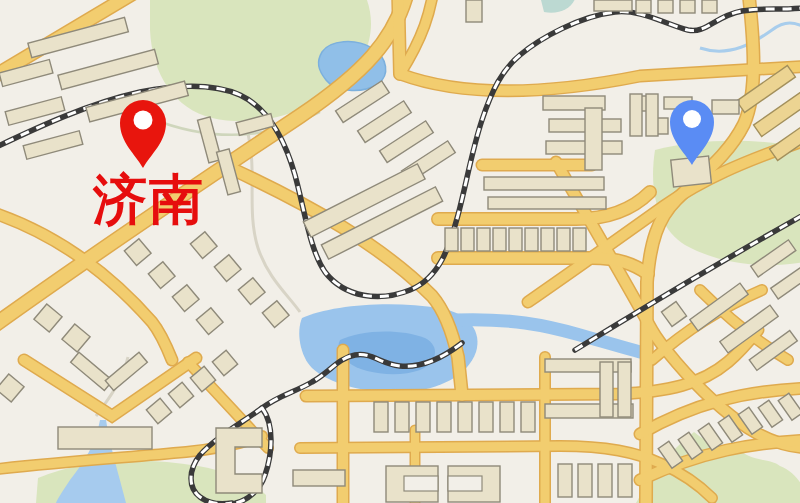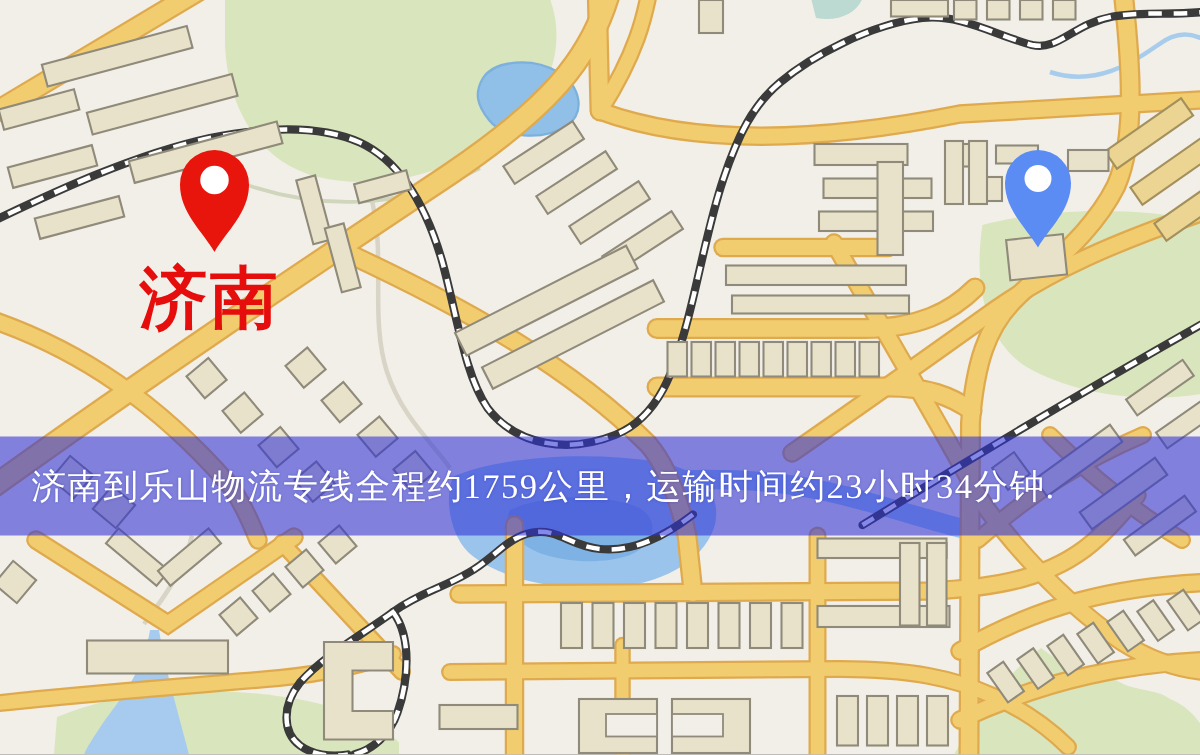--- a/index.html
+++ b/index.html
@@ -10,22 +10,22 @@
   }
   .map-svg{position:absolute;left:0;top:0;}
   .road-casing path, .road-casing use{stroke:#dfaa4e;fill:none;stroke-linecap:round;}
   .road-fill path, .road-fill use{stroke:#f2cd6f;fill:none;stroke-linecap:round;}
   .rail-base use{stroke:#3a3a3a;fill:none;stroke-width:5.5;stroke-linecap:round;}
   .rail-dash use{stroke:#ffffff;fill:none;stroke-width:3;stroke-dasharray:9 8;stroke-linecap:butt;}
   .bld{fill:#e9e2ca;stroke:#8f8a7a;stroke-width:1.4;}
   .bld-gold{fill:#ecd492;stroke:#a3905c;stroke-width:1.4;}
   .notch{fill:#f2efe8;stroke:#8f8a7a;stroke-width:1.2;}
   .city-label{
-    position:absolute;font-family:Liberation Serif, serif;
-    font-size:45px;font-weight:700;letter-spacing:2px;line-height:1;white-space:nowrap;
+    position:absolute;font-family:Liberation Mono, monospace;
+    font-size:54px;font-weight:700;letter-spacing:2px;line-height:1;white-space:nowrap;
   }
   .origin-label{left:93px;top:177px;color:#e60d0d;}
   .destination-label{left:645px;top:181px;color:#2838e8;font-weight:600;}
   .banner{
     position:absolute;left:0;top:291px;width:800px;height:66px;
     background:rgba(47,50,214,0.58);
     display:flex;align-items:center;
   }
   .banner-text{
     color:#ffffff;font-family:"Liberation Serif","DejaVu Serif",serif;
@@ -290,17 +290,14 @@
       <circle cx="0" cy="-48" r="9.5" fill="#ffffff"></circle>
     </g>
     <g transform="translate(692,165)">
       <path d="M0,0 C-7.6,-13 -22,-25 -22,-43 A22,22 0 1 1 22,-43 C22,-25 7.6,-13 0,0 Z" fill="#5a8cf4"></path>
       <circle cx="0" cy="-46" r="9" fill="#ffffff"></circle>
     </g>
   </svg>
 
   <div class="city-label origin-label">济南</div>
 
-  <div class="banner">
-    <span class="banner-text">济南到乐山物流专线全程约1759公里，运输时间约23小时34分钟.</span>
-  </div>
 
 </div>
 
 </body></html>

